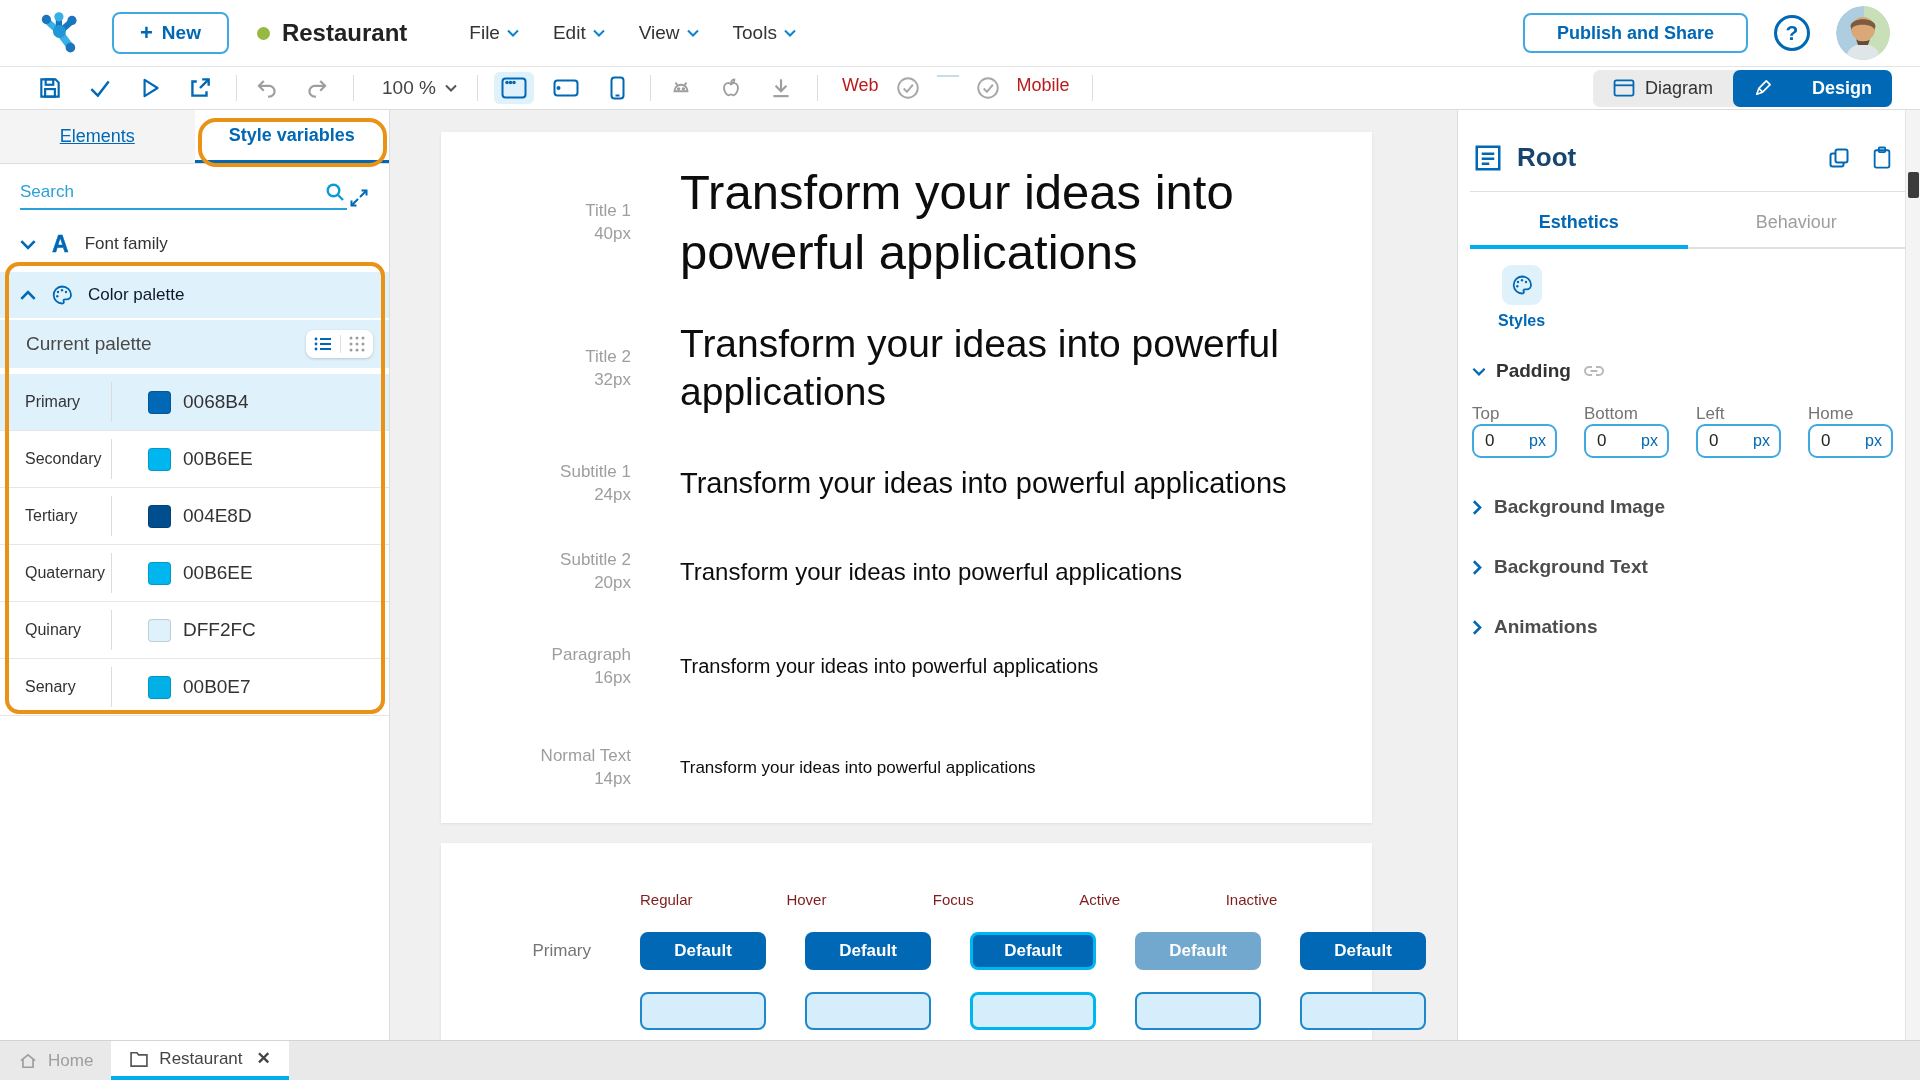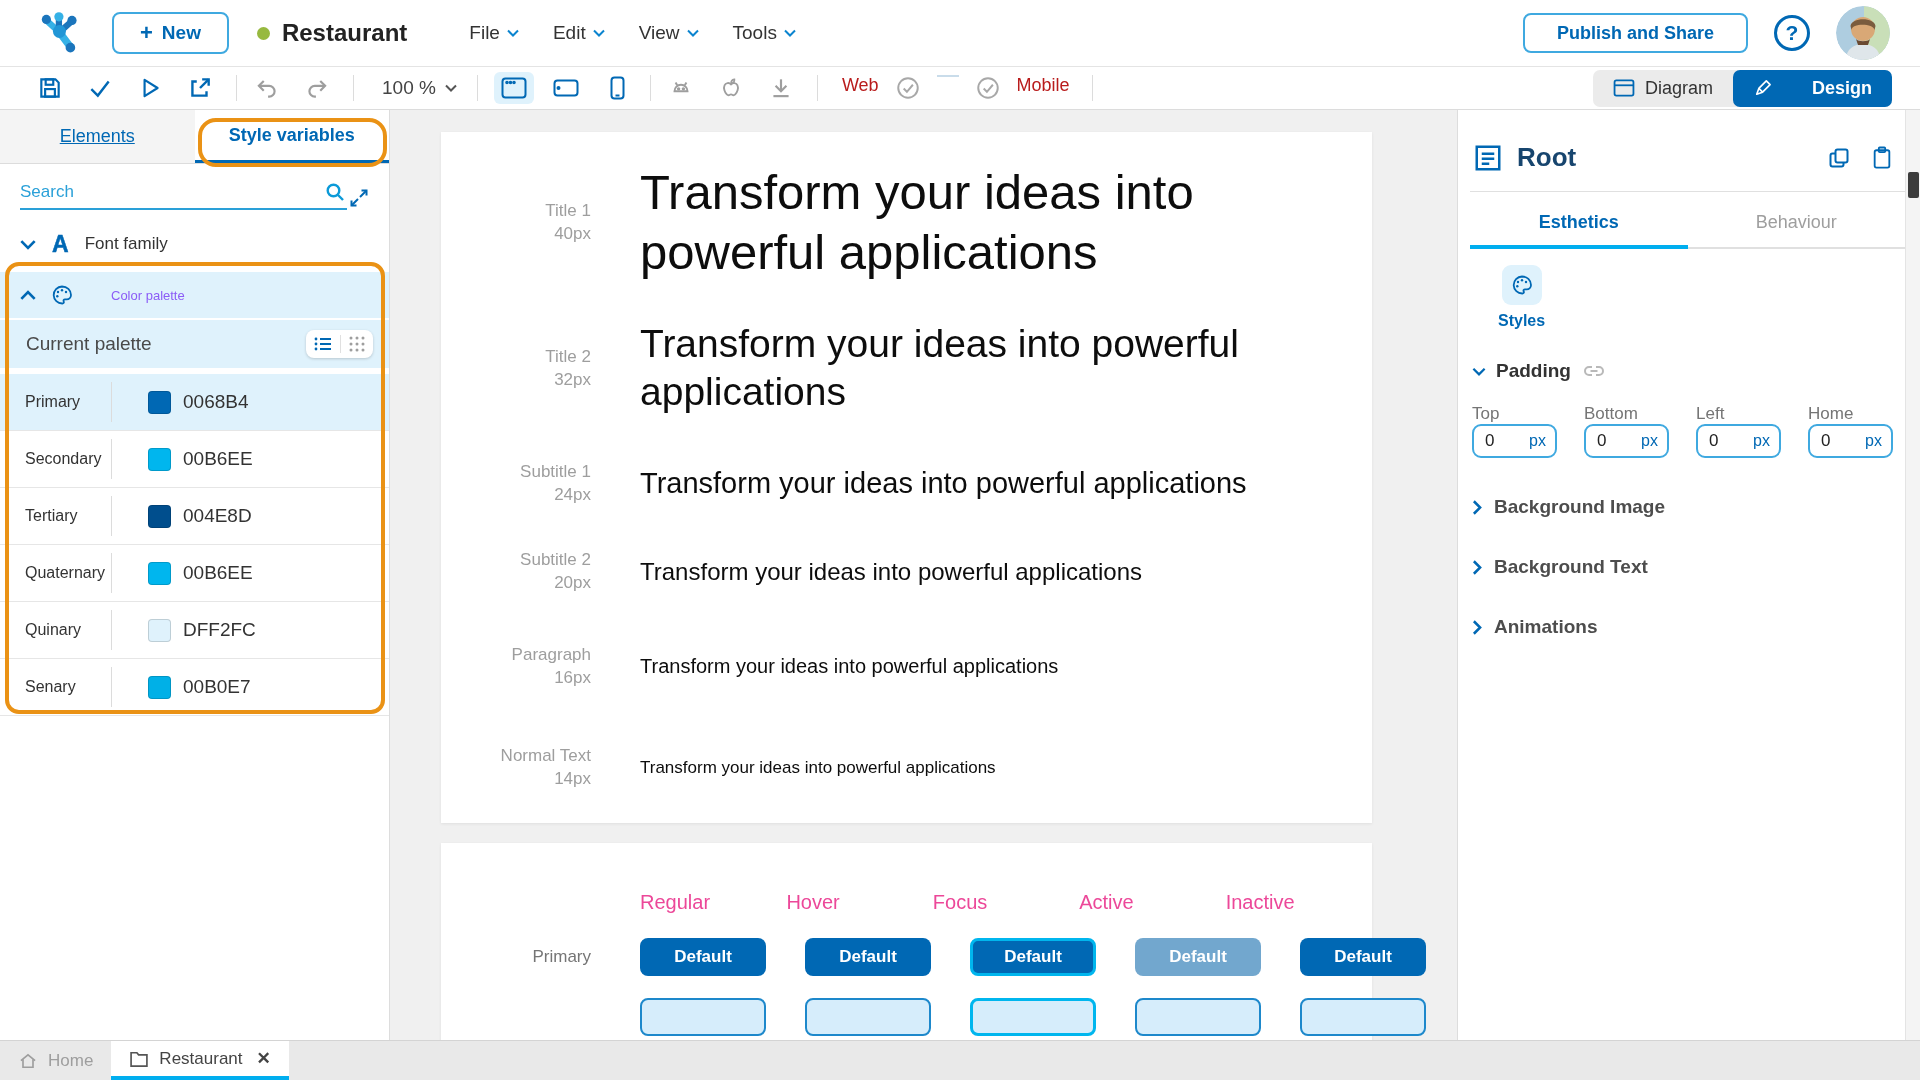--- a/index.html
+++ b/index.html
@@ -54,55 +54,55 @@
   .side-tab.inactive { background:#f4f4f4;text-decoration:underline; }
   .side-tab.active { font-weight:bold; border-bottom:3px solid #0068B4; background:#fff; }
   .search-row { display:flex; align-items:flex-end; gap:0; padding:16px 18px 10px 20px; }
   .search-wrap { flex:1; display:flex; align-items:center; border-bottom:2px solid #2aa0d8; padding-bottom:4px; }
   .search-input { flex:1; border:none; outline:none; font-size:17px; color:#2aa0d8; background:transparent; }
   .search-input::placeholder { color:#2aa0d8; opacity:1; }
   .ff-row { display:flex; align-items:center; gap:16px; height:48px; padding:0 20px; }
   .ff-a { color:#0068B4; font-weight:bold; font-size:23px; -webkit-text-stroke:0.5px #0068B4; }
   .ff-label { font-size:17px; color:#333; }
   .cp-header { display:flex; align-items:center; gap:14px; height:46px; background:#DFF2FC; padding:0 20px; margin-top:4px; }
-  .cp-title { font-size:13px; color:#8b5cf6;margin-left:23px; }
+  .cp-title { font-size:17px; color:#0f172a; }
   .cp-current { display:flex; align-items:center; height:48px; background:#DFF2FC; padding:0 16px 0 26px; margin-top:2px; }
   .cp-current-label { font-size:19px; color:#4a4a4a; flex:1; }
   .view-toggle { display:flex; align-items:center; background:#fff; border-radius:8px; box-shadow:0 1px 3px rgba(0,0,0,.18); padding:5px 7px; gap:7px; }
   .vt-sep { width:1px; height:18px; background:#e0e0e0; }
   .palette-list { margin-top:6px; }
   .color-row { display:flex; align-items:center; height:57px; border-bottom:1px solid #e6e6e6; padding-left:25px; }
   .color-row.selected { background:#DFF2FC; }
   .color-name { width:82px; font-size:16px; color:#333; }
   .color-div { width:1px; height:40px; background:#dcdcdc; margin:0 0 0 4px; }
   .swatch { width:23px; height:23px; border-radius:4px; margin-left:36px; border:1px solid rgba(0,0,0,.15); }
   .color-hex { font-size:19px; color:#333; margin-left:12px; }
   .o-ring { position:absolute; border:4px solid #EA9215; pointer-events:none; }
   .ring-tab { left:198px; top:8px; width:189px; height:49px; border-radius:18px; }
   .ring-palette { left:5px; top:152px; width:380px; height:452px; border-radius:14px; }
 
   
   .canvas { flex:1; background:#f0f0f0; overflow:hidden; position:relative; }
   .card { position:absolute; left:51px; width:931px; background:#fff; box-shadow:0 1px 3px rgba(0,0,0,.07); }
   .card-typo { top:22px; height:691px; }
   .card-states { top:733px; height:320px; }
-  .type-row { display:flex; align-items:center; }
+  .type-row { display:flex; align-items:center;padding-left:40px; }
   .type-label { width:150px; text-align:right; color:#9e9e9e; font-size:17px; line-height:23px; flex-shrink:0; }
   .type-text { margin-left:49px; color:#0d0d0d; width:710px; }
   .tt1 { font-size:49px; line-height:60px; }
   .tt2 { font-size:39px; line-height:48px; }
   .tt3 { font-size:29px; line-height:36px; }
   .tt4 { font-size:24px; line-height:31px; }
   .tt5 { font-size:20px; line-height:26px; }
   .tt6 { font-size:17px; line-height:23px; }
   .em-bi { font-weight:bold; font-style:italic; }
   .mt1{margin-top:30px}.mt2{margin-top:38px}.mt3{margin-top:44px}.mt4{margin-top:42px}
   .mt5{margin-top:49px}.mt6{margin-top:55px}.mt7{margin-top:53px}
   .state-heads { display:flex; margin:48px 0 0 199px; }
-  .state-head { width:126px; margin-right:39px; font-size:20px; color:#ec4899; }
+  .state-head { width:126px; margin-right:39px; font-size:15px; color:#7f1d1d; }
   .state-row { display:flex; align-items:center; margin:24px 0 0 0; }
   .state-row-label { width:150px; text-align:right; color:#757575; font-size:17px; flex-shrink:0; }
   .state-btns { display:flex; margin-left:49px; }
   .st-btn { width:126px; height:38px; margin-right:39px; border-radius:8px; background:#0068B4; color:#fff;
             font-size:17px; font-weight:bold; display:flex; align-items:center; justify-content:center; flex-shrink:0; }
   .st-focus { border:3px solid #00B6EE; }
   .st-active { background:#72A7CE; }
   .st-light { background:#D6EDFB; border:2px solid #1D88CB; color:#0068B4; }
   .st-light.st-focus { border:3px solid #00B6EE; }
   .state-row2 { margin-top:22px; }

